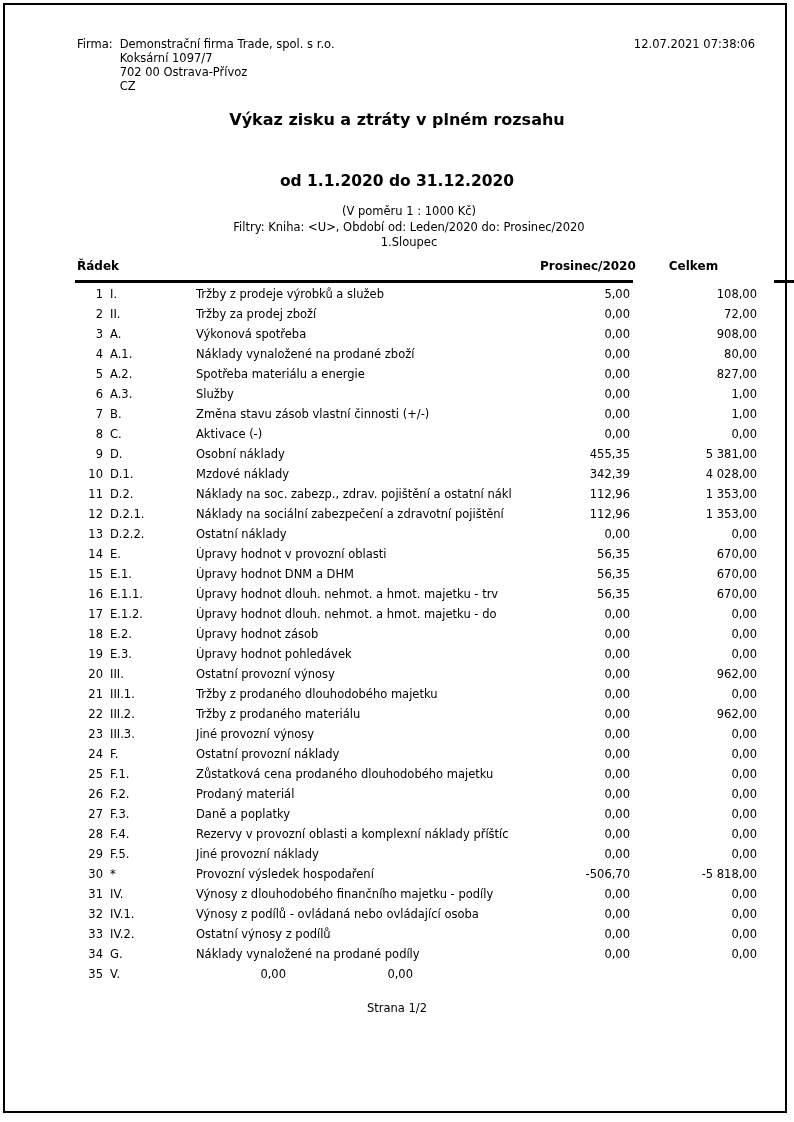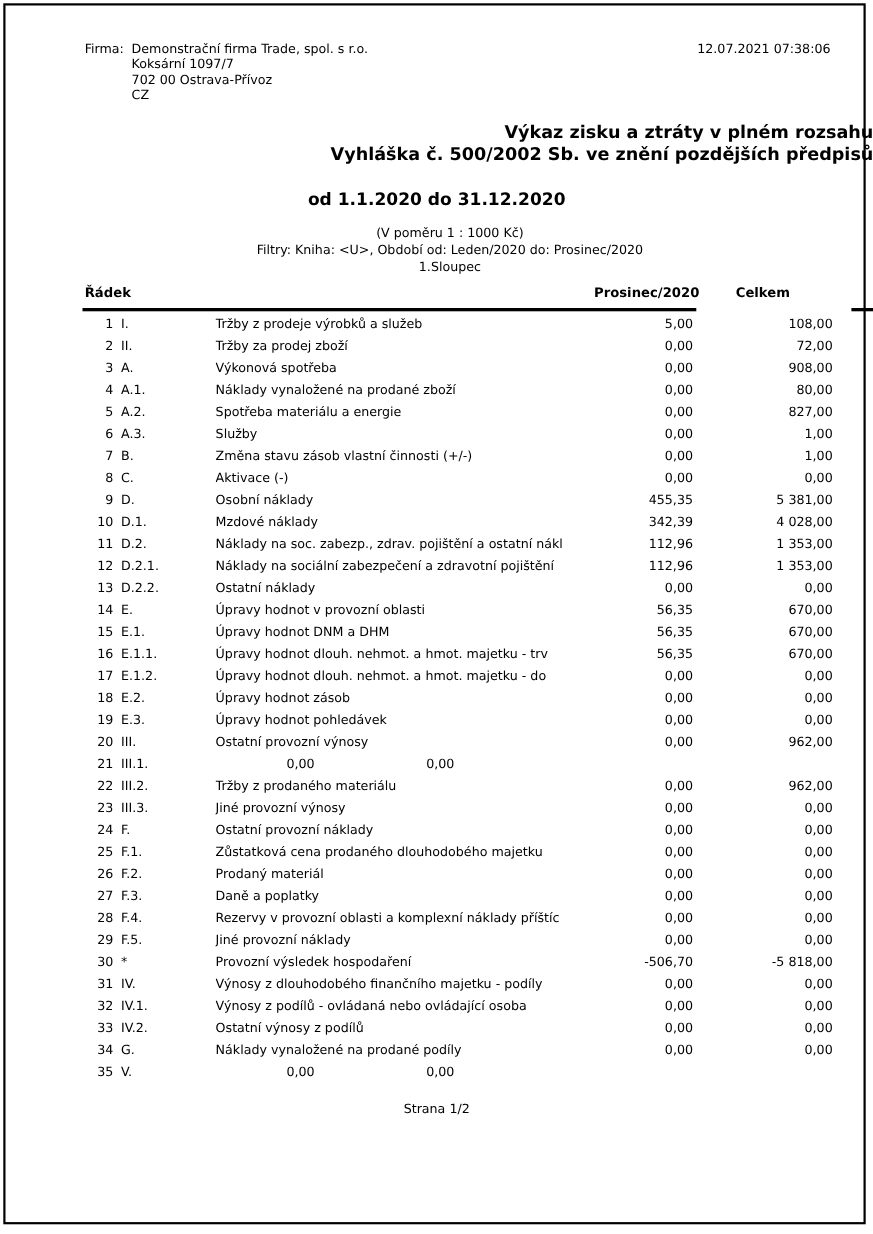--- a/index.html
+++ b/index.html
@@ -11,21 +11,21 @@
   }
   .frame {
     position:absolute; left:3px; top:3px; width:784px; height:1110px;
     border:2px solid #000000; box-sizing:border-box;
   }
   
   .company-header { position:absolute; top:37px; left:77px; font-size:11.5px; line-height:14px; display:flex; }
   .firma-label { margin-right:7px; }
   .timestamp { position:absolute; top:37px; right:39px; font-size:11.5px; }
   
-  .title-block { position:absolute; top:110px; left:0; width:794px; text-align:right;
+  .title-block { position:absolute; top:110px; left:0; width:794px; text-align:center;
                  font-size:16px; font-weight:bold; line-height:19.5px; }
   .period { position:absolute; top:172px; left:0; width:794px; text-align:center;
             font-size:15.5px; font-weight:bold; }
   .notes { position:absolute; top:204px; left:12px; width:794px; text-align:center;
            font-size:11.5px; line-height:15.6px; }
   
   .table-area { position:absolute; left:75px; top:259px; width:682px; }
   .t-headrow { display:flex; height:19px; align-items:flex-start; font-weight:bold; font-size:12px; }
   .h-radek { width:465px; padding-left:2px; box-sizing:border-box; }
   .h-v1 { width:90px; text-align:right; }
@@ -52,21 +52,20 @@
     <div>Demonstrační firma Trade, spol. s r.o.</div>
     <div>Koksární 1097/7</div>
     <div>702 00 Ostrava-Přívoz</div>
     <div>CZ</div>
   </span>
 </div>
 <div class="timestamp">12.07.2021 07:38:06</div>
 
 <div class="title-block">
   <div>Výkaz zisku a ztráty v plném rozsahu</div>
-  <div>Vyhláška č. 500/2002 Sb. ve znění pozdějších předpisů</div>
 </div>
 
 <div class="period">od 1.1.2020 do 31.12.2020</div>
 
 <div class="notes">
   <div>(V poměru 1 : 1000 Kč)</div>
   <div>Filtry:  Kniha: &lt;U&gt;, Období od: Leden/2020 do: Prosinec/2020</div>
   <div>1.Sloupec</div>
 </div>
 
@@ -235,20 +234,21 @@
     <div class="c-num">20</div>
     <div class="c-code">III.</div>
     <div class="c-label">Ostatní provozní výnosy</div>
     <div class="c-v1">0,00</div>
     <div class="c-v2">962,00</div>
   </div>
 
   <div class="t-row">
     <div class="c-num">21</div>
     <div class="c-code">III.1.</div>
+    <div class="c-label">Tržby z prodaného dlouhodobého majetku</div>
     <div class="c-v1">0,00</div>
     <div class="c-v2">0,00</div>
   </div>
 
   <div class="t-row">
     <div class="c-num">22</div>
     <div class="c-code">III.2.</div>
     <div class="c-label">Tržby z prodaného materiálu</div>
     <div class="c-v1">0,00</div>
     <div class="c-v2">962,00</div>

